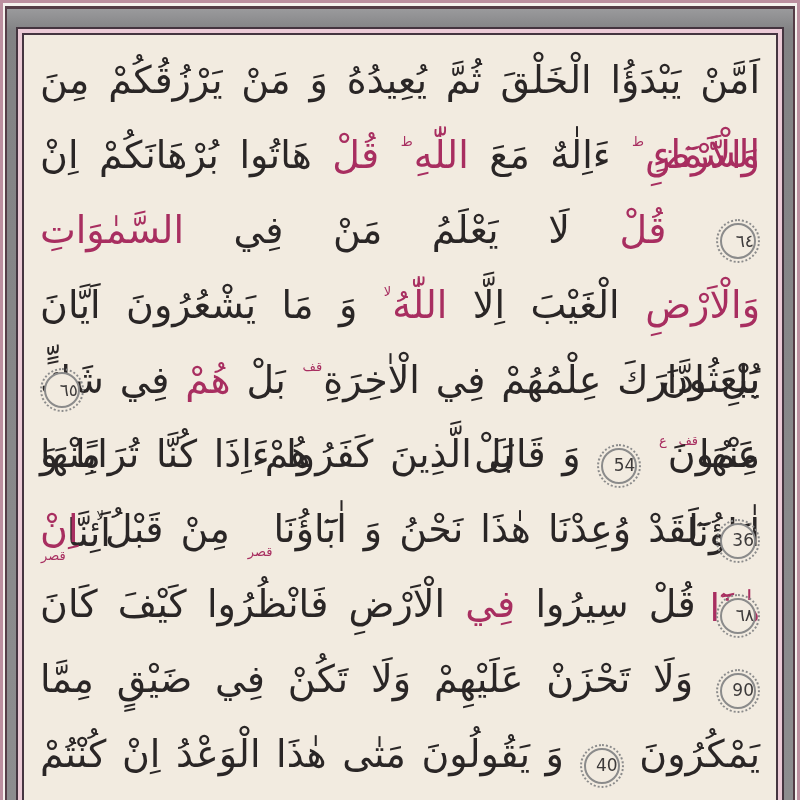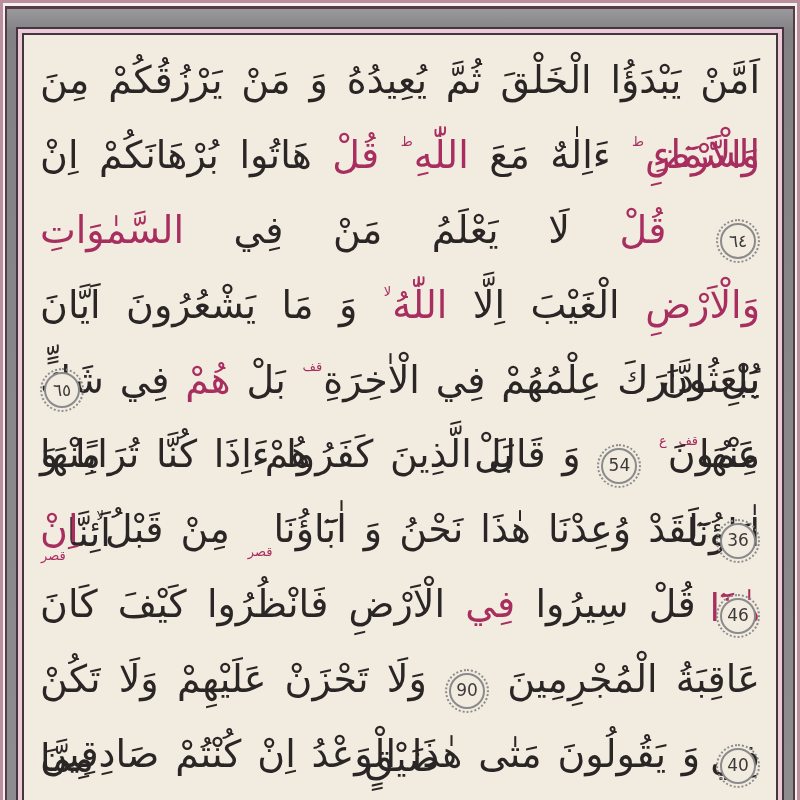--- a/index.html
+++ b/index.html
@@ -43,21 +43,20 @@
     vertical-align:22px;
     margin:0 1px;
   }
   .seg-sa{color:var(--accent);}
   .seg-si{color:var(--ink);}
   .seg-sb{color:var(--accent); vertical-align:-14px;}
   .marker{
     position:relative;
     display:inline-flex;
     align-items:center;
-    justify-content:center;
     width:36px;height:36px;
     border:2px solid var(--ring);
     border-radius:50%;
     background:var(--cream);
     box-sizing:border-box;
     vertical-align:-4px;
     margin:12px 4px;
   }
   .marker::before{
     content:"";
@@ -93,26 +92,26 @@
                         <span class="mnum">٦٥</span>
                       </span></div>
                     <div class="line"><span class="seg-i">بَلِ ادَّارَكَ عِلْمُهُمْ فِي الْاٰخِرَةِ</span><span class="seg-sa">قف</span><span class="seg-i"> بَلْ </span><span class="seg-a">هُمْ</span><span class="seg-i"> فِي شَكٍّ مِنْهَا</span><span class="seg-sa">قف</span><span class="seg-i"> بَلْ هُمْ مِنْهَا</span></div>
                     <div class="line"><span class="seg-i">عَمُونَ</span><span class="seg-sa">ع</span><span class="seg-i"> </span><span class="marker">
                         <span class="mnum">54</span>
                       </span><span class="seg-i"> وَ قَالَ الَّذِينَ كَفَرُوا ءَاِذَا كُنَّا تُرَابًا وَ اٰبَٓاؤُنَٓا اَئِنَّا</span><span class="seg-sb">قصر</span></div>
                     <div class="line"><span class="marker">
                         <span class="mnum">36</span>
                       </span><span class="seg-i"> لَقَدْ وُعِدْنَا هٰذَا نَحْنُ وَ اٰبَٓاؤُنَا</span><span class="seg-sb">قصر</span><span class="seg-i"> مِنْ قَبْلُ</span><span class="seg-si">لا</span><span class="seg-i"> </span><span class="seg-a">اِنْ هٰذَٓا</span></div>
                     <div class="line"><span class="marker">
-                        <span class="mnum">46</span>
+                        <span class="mnum">٦٨</span>
                       </span><span class="seg-i"> قُلْ سِيرُوا </span><span class="seg-a">فِي</span><span class="seg-i"> الْاَرْضِ فَانْظُرُوا كَيْفَ كَانَ</span></div>
-                    <div class="line"><span class="seg-i">عَاقِبَةُ الْمُجْرِمِينَ </span><span class="marker">
+                    <div class="line"><span class="marker">
                         <span class="mnum">90</span>
                       </span><span class="seg-i"> وَلَا تَحْزَنْ عَلَيْهِمْ وَلَا تَكُنْ فِي ضَيْقٍ مِمَّا</span></div>
-                    <div class="line"><span class="marker">
+                    <div class="line"><span class="seg-i">يَمْكُرُونَ </span><span class="marker">
                         <span class="mnum">40</span>
                       </span><span class="seg-i"> وَ يَقُولُونَ مَتٰى هٰذَا الْوَعْدُ اِنْ كُنْتُمْ صَادِقِينَ </span></div>
                   </div>
               </div>
             </div>
           </div>
         </div>
       </div>
     </div>
   </div>

